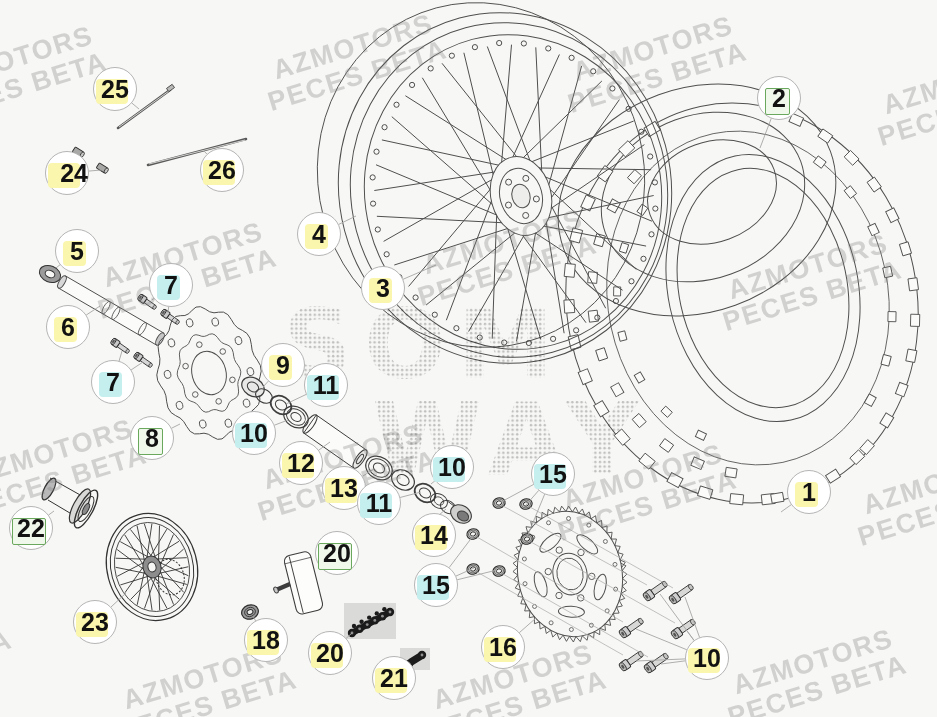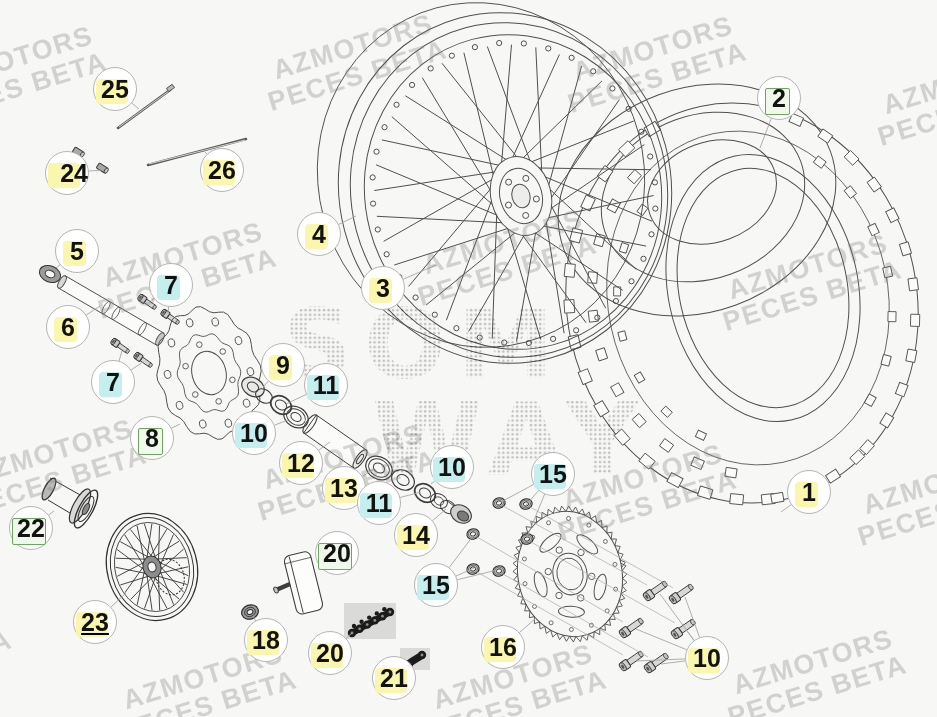--- a/index.html
+++ b/index.html
@@ -721,21 +721,21 @@
         <span class="num">13</span>
       </div>
       <div class="callout cyan" style="left: 379px; top: 503px;">
         <span class="hl" style="width: 32px; height: 25px; left: 2px; top: 11px;"></span>
         <span class="num">11</span>
       </div>
       <div class="callout cyan" style="left: 452px; top: 467px;">
         <span class="hl" style="width: 32px; height: 25px; left: 2px; top: 11px;"></span>
         <span class="num">10</span>
       </div>
-      <div class="callout yellow" style="left: 416px; top: 535px;">
+      <div class="callout yellow" style="left: 434px; top: 535px;">
         <span class="hl" style="width: 32px; height: 25px; left: 2px; top: 11px;"></span>
         <span class="num">14</span>
       </div>
       <div class="callout cyan" style="left: 553px; top: 474px;">
         <span class="hl" style="width: 32px; height: 25px; left: 2px; top: 11px;"></span>
         <span class="num">15</span>
       </div>
       <div class="callout cyan" style="left: 436px; top: 585px;">
         <span class="hl" style="width: 32px; height: 25px; left: 2px; top: 11px;"></span>
         <span class="num">15</span>
@@ -761,21 +761,21 @@
         <span class="num">20</span>
       </div>
       <div class="callout yellow" style="left: 394px; top: 678px;">
         <span class="hl" style="width: 32px; height: 25px; left: 2px; top: 11px;"></span>
         <span class="num">21</span>
       </div>
       <div class="callout green" style="left: 31px; top: 528px;">
         <span class="hl" style="width: 32px; height: 25px; left: 2px; top: 11px;"></span>
         <span class="num">22</span>
       </div>
-      <div class="callout yellow" style="left: 95px; top: 622px; text-decoration: underline;">
+      <div class="callout yellow" style="left: 95px; top: 622px;">
         <span class="hl" style="width: 32px; height: 25px; left: 2px; top: 11px;"></span>
         <span class="num">23</span>
       </div>
       <div class="callout yellow" style="left: 67px; top: 173px; justify-content: flex-end;">
         <span class="hl" style="width: 32px; height: 25px; left: 2px; top: 11px;"></span>
         <span class="num">24</span>
       </div>
       <div class="callout yellow" style="left: 115px; top: 89px;">
         <span class="hl" style="width: 32px; height: 25px; left: 2px; top: 11px;"></span>
         <span class="num">25</span>

